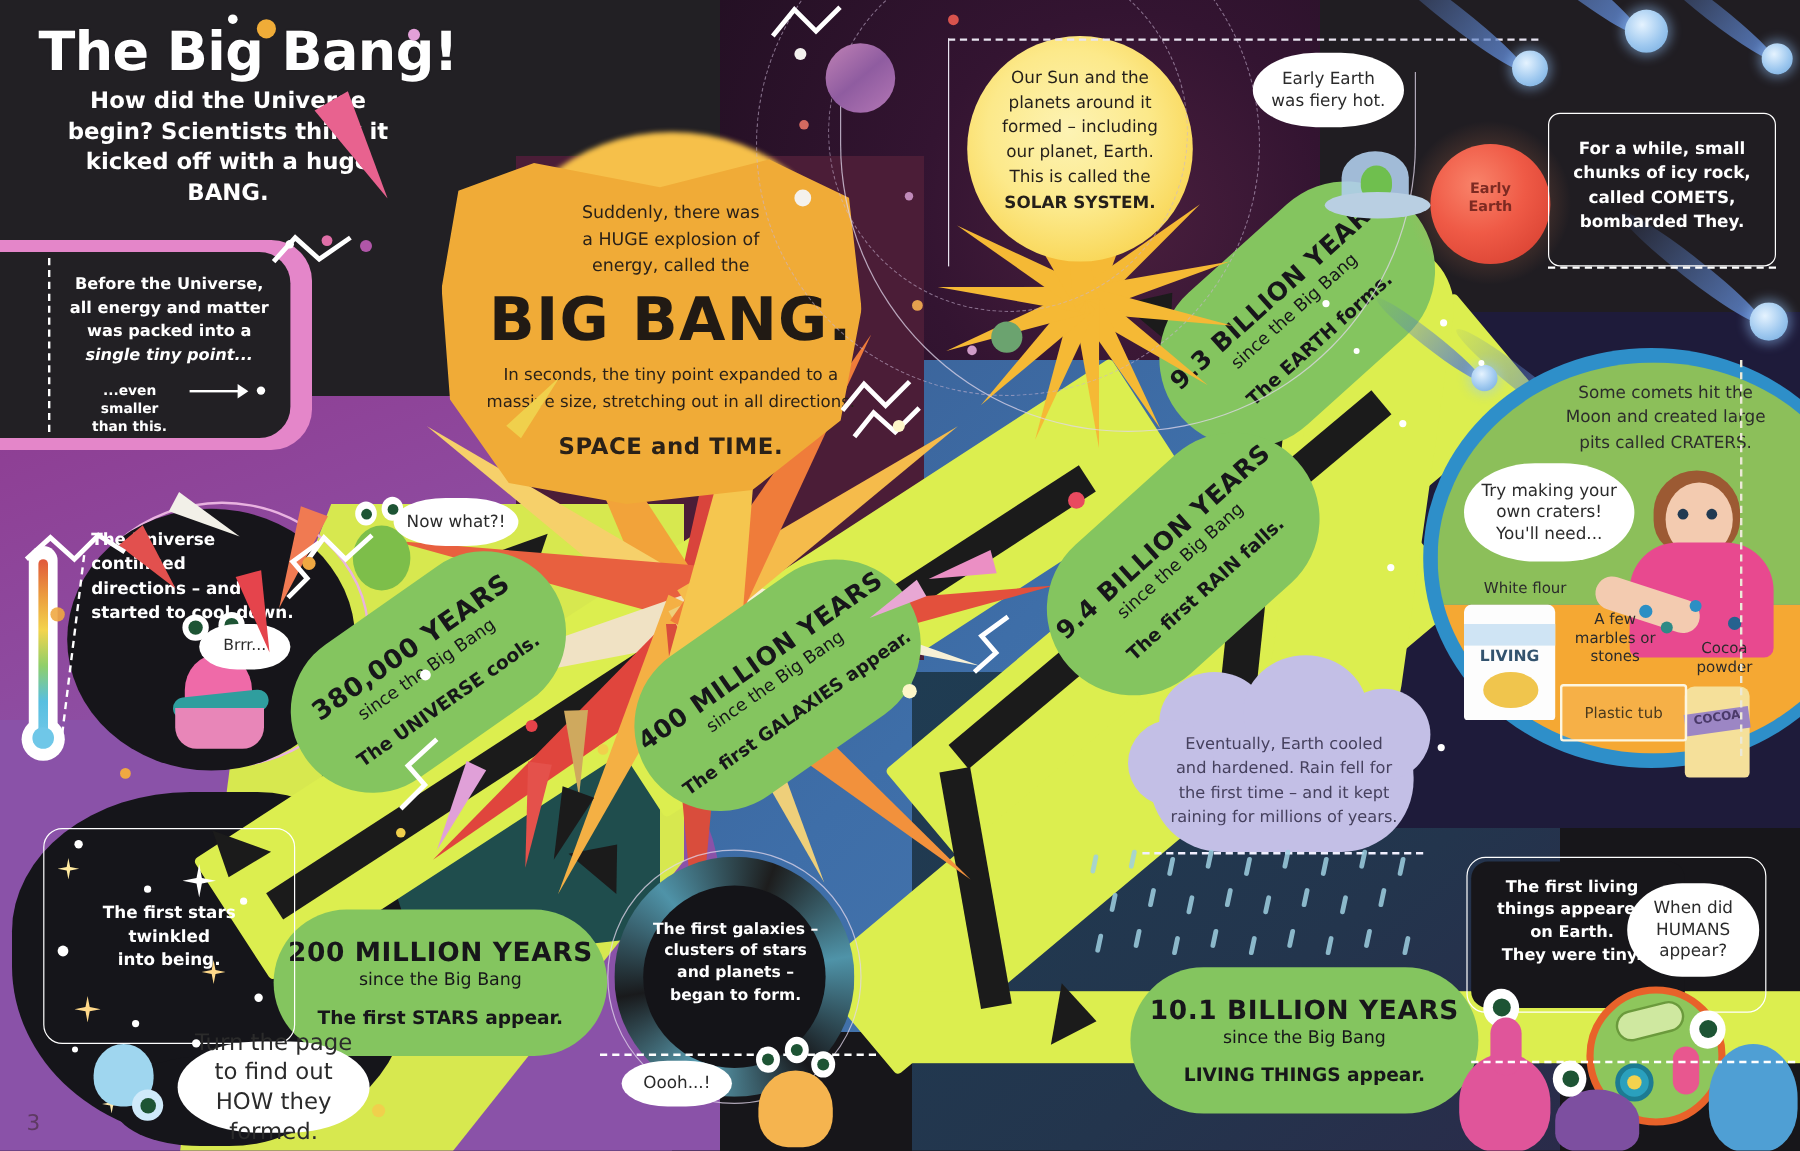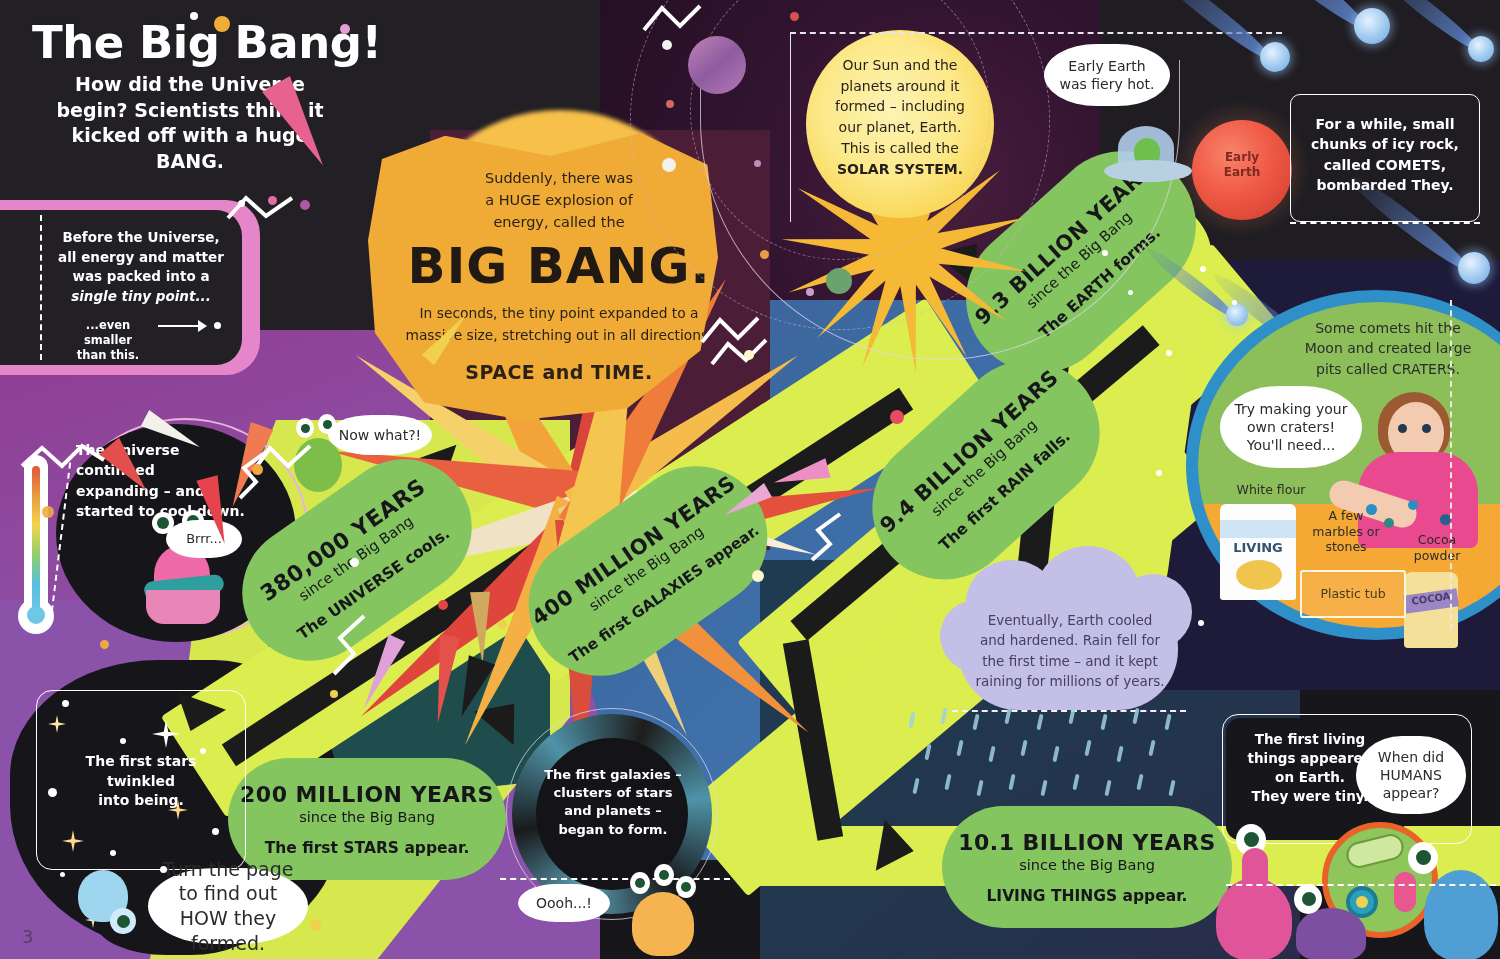--- a/index.html
+++ b/index.html
@@ -411,21 +411,21 @@
   <div style="position:absolute;left:158px;top:325px;width:42px;height:2px;background:#fff;"></div>
   <div class="arrow-head" style="left:198px;top:320px;border-width:6px 0 6px 9px;border-left-color:#fff;"></div>
   <div class="dot" style="left:214px;top:322px;width:7px;height:7px;background:#fff;"></div>
 
   <div style="position:absolute;left:62px;top:418px;width:246px;height:222px;border-radius:50%;border:2px solid #e9b3e0;"></div>
   <div style="position:absolute;left:56px;top:424px;width:240px;height:218px;border-radius:50%;background:#16151a;"></div>
   <div class="dashed-v" style="left:60px;top:462px;height:150px;border-left:2px dashed #fff;transform:rotate(7deg);"></div>
   <div style="position:absolute;left:76px;top:440px;width:200px;color:#fff;font-size:14px;font-weight:bold;line-height:1.45;">
     <div>The Universe</div>
     <div>continued</div>
-    <div>expanding – and</div>
+    <div>directions – and</div>
     <div>started to cool down.</div>
   </div>
 
   <div class="thermo-body" style="left:24px;top:455px;width:24px;height:160px;"></div>
   <div class="thermo-bulb" style="left:18px;top:598px;width:36px;height:36px;"></div>
   <div class="thermo-fluid" style="left:32px;top:466px;width:8px;height:148px;"></div>
   <div style="position:absolute;left:27px;top:606px;width:18px;height:18px;border-radius:50%;background:#6fc7e8;"></div>
 
   <div class="alien-body" style="left:154px;top:545px;width:56px;height:60px;background:#ef6aa8;border-radius:50% 50% 40% 40%;"></div>
   <div style="position:absolute;left:144px;top:578px;width:80px;height:18px;background:#2f9e9e;border-radius:9px;transform:rotate(-6deg);"></div>

